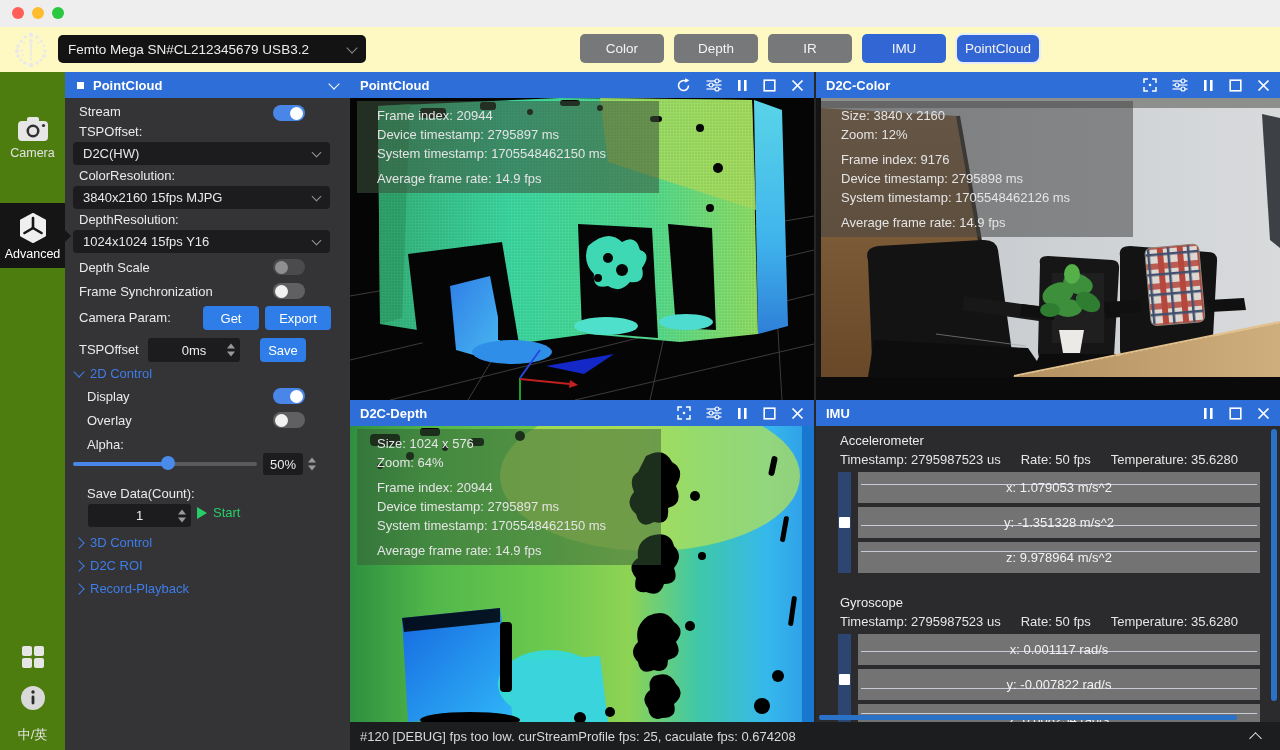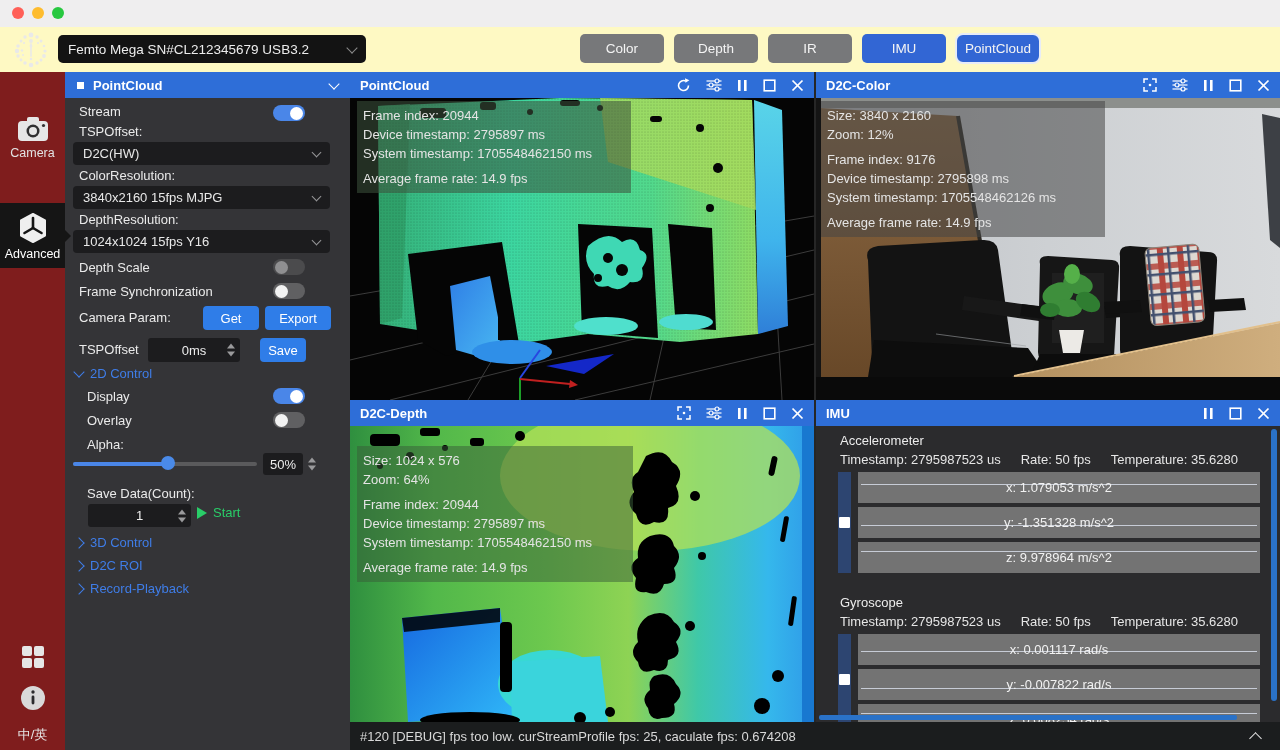--- a/index.html
+++ b/index.html
@@ -15,21 +15,21 @@
   .logo{position:absolute;left:10px;top:2px;}
   .devsel{position:absolute;left:58px;top:8px;width:288px;height:28px;background:#131313;border-radius:5px;
           display:flex;align-items:center;padding:0 10px;color:#ececec;font-size:13.5px;}
   .devsel .chev{margin-left:auto;color:#8a8a8a;}
   .tabrow{position:absolute;left:580px;top:7px;display:flex;gap:10px;}
   .tabbtn{width:84px;height:29px;border-radius:5px;background:#77787a;color:#f4f4f4;
           display:flex;align-items:center;justify-content:center;font-size:13.5px;}
   .tabbtn.active{background:#3266d4;}
   .tabbtn.focused{outline:2px solid #e7ecf7;outline-offset:-1px;border-radius:7px;}
   
-  .sidebar{position:absolute;left:0;top:72px;width:65px;height:678px;background:#7f1d1d;}
+  .sidebar{position:absolute;left:0;top:72px;width:65px;height:678px;background:#4d7c0f;}
   .sb-item{position:relative;width:65px;padding:9px 0 7px;display:flex;flex-direction:column;align-items:center;gap:3px;color:#e3e3e3;}
   .sb-item.active{background:#151515;color:#fff;}
   .sb-item.active:after{content:"";position:absolute;right:-6px;top:50%;margin-top:-6px;
         border-left:6px solid #151515;border-top:6px solid transparent;border-bottom:6px solid transparent;z-index:6;}
   .sb-bottom{position:absolute;left:0;bottom:6px;width:65px;display:flex;flex-direction:column;align-items:center;gap:15px;}
   
   .chev{display:inline-block;width:7px;height:7px;border-right:1.7px solid currentColor;border-bottom:1.7px solid currentColor;}
   .chev.down{transform:rotate(45deg);margin-top:-3px;}
   .chev.right{transform:rotate(-45deg);}
   .chev.up{transform:rotate(-135deg);margin-top:4px;}
@@ -64,21 +64,21 @@
   .slider-fill{position:absolute;left:0;top:0;height:4px;width:50%;border-radius:2px;background:#4a86e8;}
   .slider-knob{position:absolute;left:96px;top:358px;width:14px;height:14px;border-radius:50%;background:#4a8ae8;}
   .startbtn{position:absolute;left:132px;top:407px;display:flex;align-items:center;gap:6px;color:#29cd68;}
   .startbtn .tri{width:0;height:0;border-left:10px solid #29cd68;border-top:6px solid transparent;border-bottom:6px solid transparent;}
   
   .viewer{position:absolute;background:#000;}
   .viewer .phead{padding:0 10px;justify-content:flex-start;gap:0;}
   .vicons{margin-left:auto;display:flex;align-items:center;gap:15px;}
   .vicons svg{display:block;}
   .vbody{position:relative;overflow:hidden;background:#0a0a0a;}
-  .overlay{position:absolute;background:rgba(90,100,90,0.42);color:#e4e4e4;padding:5px 6px;line-height:19px;font-size:13px;}
+  .overlay{position:absolute;background:rgba(90,100,90,0.42);color:#e4e4e4;padding:5px 20px;line-height:19px;font-size:13px;}
   .overlay p{margin:0;}
   .overlay .gap{height:6px;}
   
   .imu-body{position:relative;height:296px;background:#2b2b2d;overflow:hidden;}
   .imu-title{position:absolute;left:24px;color:#ececec;}
   .imu-stats{position:absolute;left:24px;color:#e6e6e6;display:flex;gap:20px;white-space:nowrap;}
   .imu-block{position:absolute;left:22px;width:422px;}
   .imu-slider{position:absolute;left:0;top:0;width:13px;background:#2d4571;}
   .imu-slider .handle{position:absolute;left:1px;top:45%;width:11px;height:11px;background:#fff;border-radius:1px;}
   .imu-rows{position:absolute;left:20px;right:0;top:0;display:flex;flex-direction:column;gap:4px;}
@@ -605,21 +605,21 @@
         <polygon points="52,192 150,182 150,196 54,206" fill="#000" opacity="0.85"></polygon>
         <ellipse cx="200" cy="258" rx="52" ry="34" fill="#38d8d4"></ellipse>
         <polygon points="160,236 250,230 258,296 162,296" fill="#3ad4dc"></polygon>
         <g fill="#000">
           <rect x="150" y="196" width="12" height="70" rx="4"></rect>
           <ellipse cx="120" cy="294" rx="50" ry="8"></ellipse>
           <circle cx="230" cy="292" r="6"></circle>
             <circle cx="260" cy="286" r="5"></circle>
         </g>
       </svg>
-      <div class="overlay" style="left:7px;top:20px;width:264px;background:rgba(55,92,55,0.5)">
+      <div class="overlay" style="left:7px;top:3px;width:264px;background:rgba(55,92,55,0.5)">
         <p>Size: 1024 x 576</p>
         <p>Zoom: 64%</p>
         <div class="gap"></div>
         <p>Frame index: 20944</p>
         <p>Device timestamp: 2795897 ms</p>
         <p>System timestamp: 1705548462150 ms</p>
         <div class="gap"></div>
         <p>Average frame rate: 14.9 fps</p>
       </div>
     </div>

